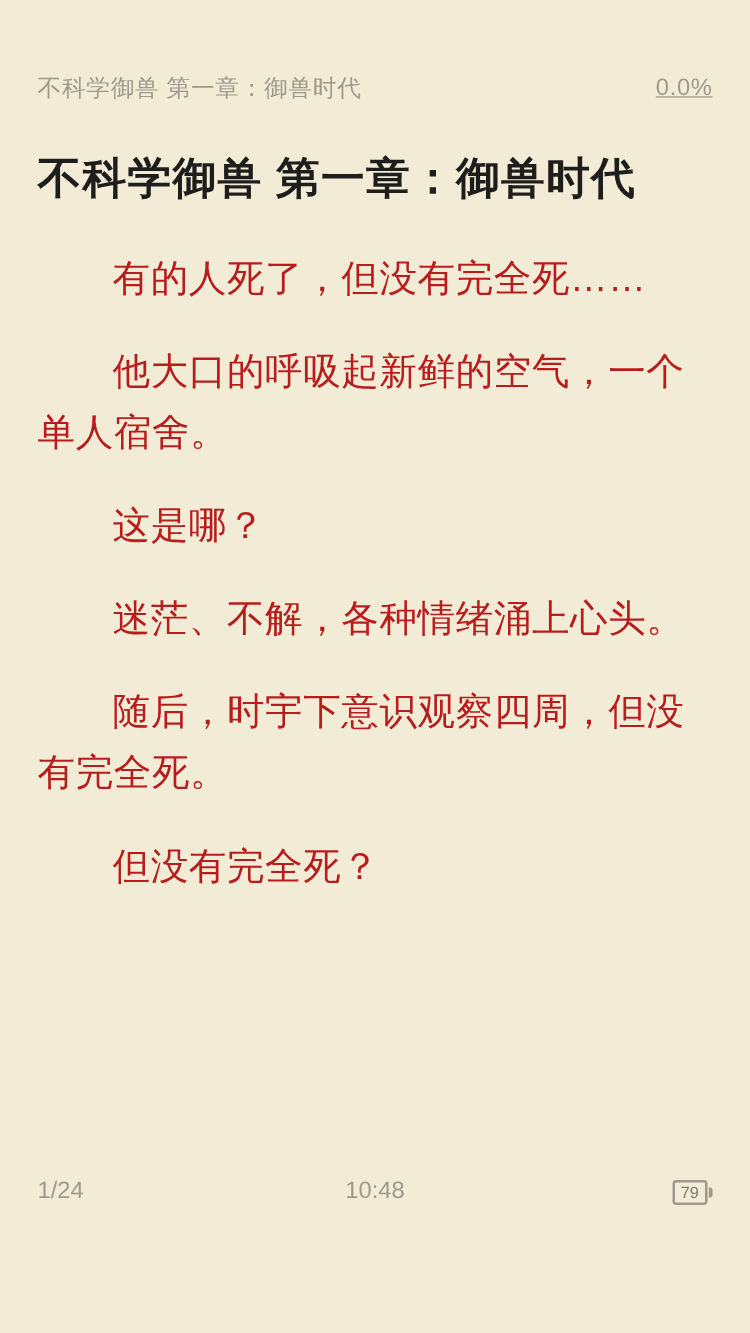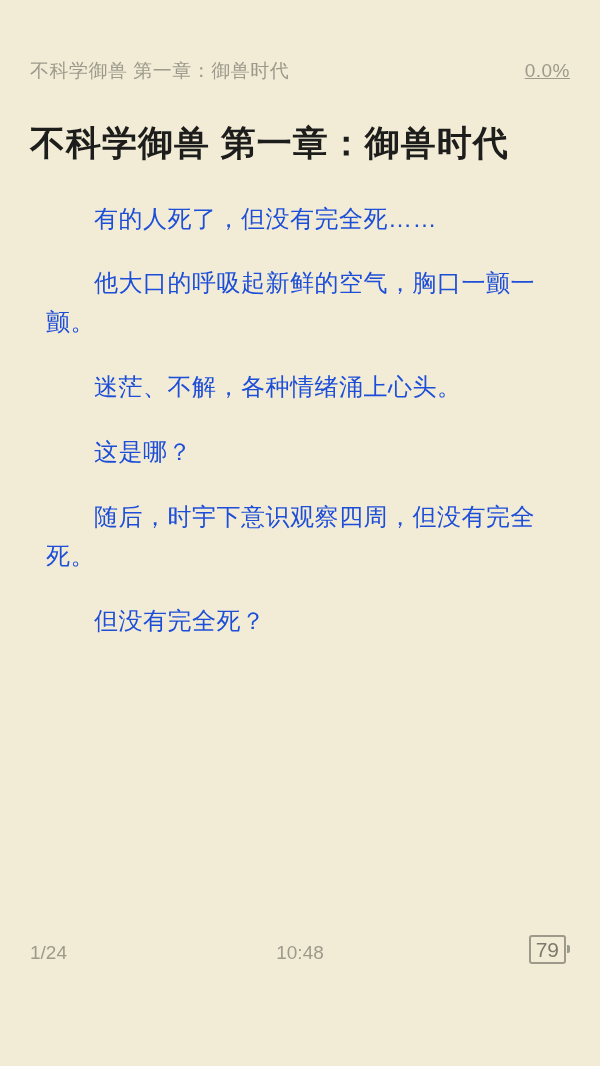--- a/index.html
+++ b/index.html
@@ -49,24 +49,24 @@
   }
   .chapter-title {
     font-size: 35px;
     font-weight: bold;
     color: #1d1d1b;
     margin: 36px 0 0 0;
     letter-spacing: 1px;
     line-height: 1.3;
   }
   .paragraph {
-    font-size: 24px;
+    font-size: 30px;
     line-height: 1.62;
-    color: #1d4ed8;
-    margin: 26px 0 0 16px;
+    color: #b91c1c;
+    margin: 26px 0 0 0;
     text-indent: 2em;
     letter-spacing: 0.5px;
   }
   .paragraph:first-of-type {
     margin-top: 34px;
   }
   .footer {
     display: flex;
     align-items: flex-end;
     justify-content: space-between;
@@ -84,21 +84,21 @@
   .battery {
     display: flex;
     align-items: center;
     justify-content: flex-end;
     min-width: 70px;
   }
   .battery-body {
     border: 2px solid #9d9a8c;
     border-radius: 3px;
     padding: 1px 5px;
-    font-size: 21px;
+    font-size: 13px;
     color: #7d7a6d;
     line-height: 1.1;
   }
   .battery-cap {
     width: 3px;
     height: 8px;
     background: #9d9a8c;
     border-radius: 0 2px 2px 0;
     margin-left: 1px;
   }
@@ -109,23 +109,23 @@
 <div class="reader">
 
   <div class="header">
     <div class="header-title">不科学御兽 第一章：御兽时代</div>
     <div class="header-progress">0.0%</div>
   </div>
 
   <div class="content">
     <h1 class="chapter-title">不科学御兽 第一章：御兽时代</h1>
     <p class="paragraph">有的人死了，但没有完全死……</p>
-    <p class="paragraph">他大口的呼吸起新鲜的空气，胸口一颤一颤。</p>
+    <p class="paragraph">他大口的呼吸起新鲜的空气，一个单人宿舍。</p>
+    <p class="paragraph">这是哪？</p>
     <p class="paragraph">迷茫、不解，各种情绪涌上心头。</p>
-    <p class="paragraph">这是哪？</p>
     <p class="paragraph">随后，时宇下意识观察四周，但没有完全死。</p>
     <p class="paragraph">但没有完全死？</p>
   </div>
 
   <div class="footer">
     <div class="footer-page">1/24</div>
     <div class="footer-time">10:48</div>
     <div class="battery">
       <div class="battery-body">79</div>
       <div class="battery-cap"></div>

